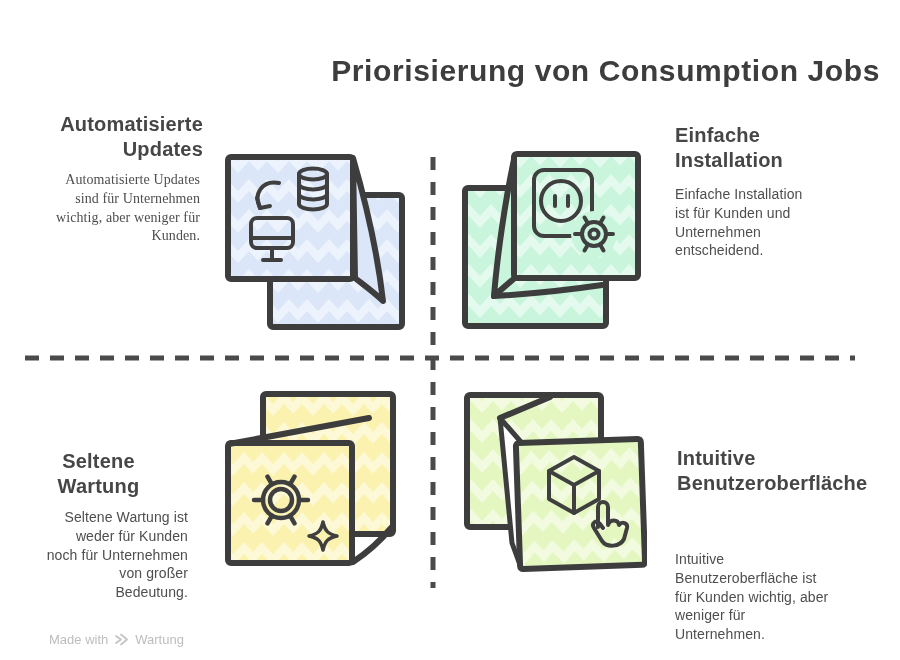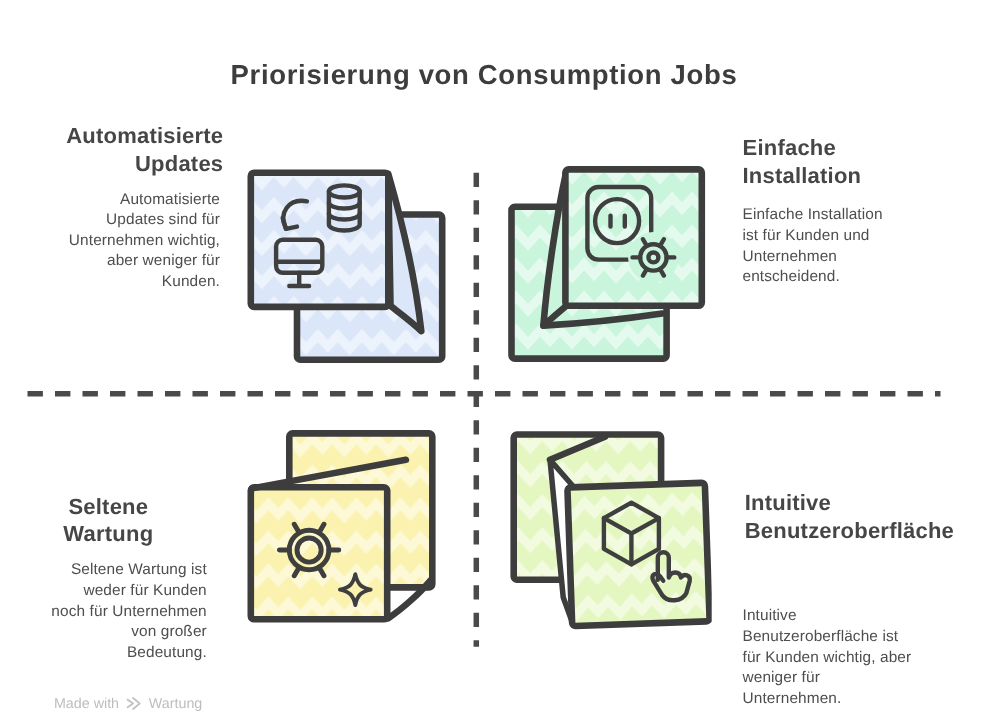--- a/index.html
+++ b/index.html
@@ -1,24 +1,24 @@
 <!DOCTYPE html>
 <html><head>
 <meta charset="utf-8">
 <style>
   html,body{margin:0;padding:0;background:#fff;}
   .canvas{position:relative;width:900px;height:660px;background:#ffffff;overflow:hidden;
           font-family:"Liberation Sans","DejaVu Sans",sans-serif;}
   .abs{position:absolute;}
-  .title{top:54px;left:0;width:880px;text-align:center;font-size:25px;font-weight:bold;
+  .title{top:54px;left:0;width:880px;text-align:right;font-size:30px;font-weight:bold;
          letter-spacing:.6px;color:#3d3d3d;}
   .qheading{font-size:20px;line-height:1.25;color:#464646;letter-spacing:.2px;font-weight:bold;}
   .qbody{font-size:14px;line-height:1.34;color:#4e4e4e;letter-spacing:.1px;}
   .tl-head{top:112px;right:697px;width:185px;text-align:right;}
-  .tl-body{top:171px;right:700px;width:145px;text-align:right;}
+  .tl-body{top:171px;right:700px;width:145px;text-align:right;font-family:Liberation Serif, serif;}
   .tr-head{top:123px;left:675px;width:180px;text-align:left;}
   .tr-body{top:185px;left:675px;width:140px;text-align:left;}
   .bl-head{top:449px;left:26px;width:145px;text-align:center;}
   .bl-body{top:508px;right:712px;width:142px;text-align:right;}
   .br-head{top:446px;left:677px;width:215px;text-align:left;}
   .br-body{top:508px;left:675px;width:155px;text-align:left;margin-top:42px;}
   .footer{top:632px;left:14px;display:flex;align-items:center;gap:5px;
           font-size:13px;color:#bdbdbd;margin-left:35px;}
   svg{display:block;}
 </style>

